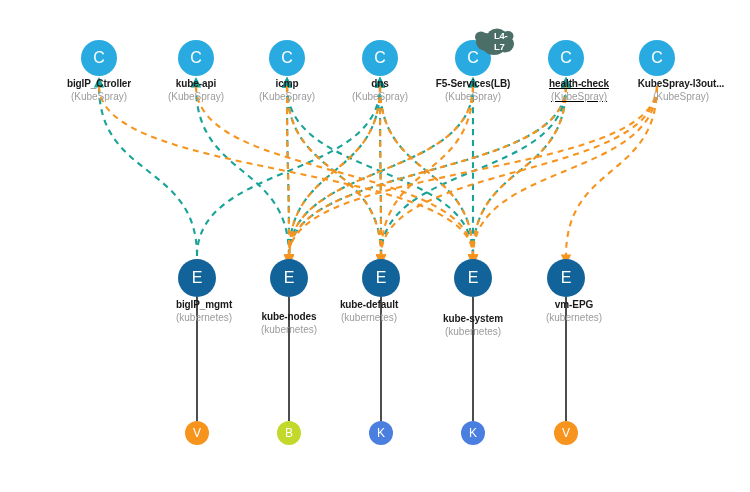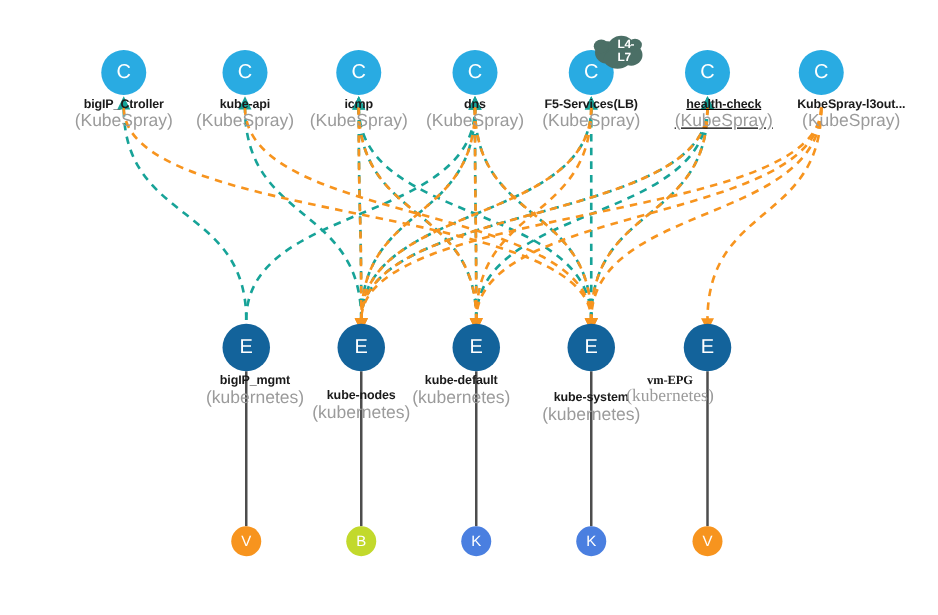--- a/index.html
+++ b/index.html
@@ -71,21 +71,21 @@
   .label .name {
     display: block;
     font-size: 10px;
     font-weight: bold;
     color: #1a1a1a;
     letter-spacing: -0.1px;
     line-height: 13px;
   }
   .label .sub {
     display: block;
-    font-size: 14px;
+    font-size: 10px;
     font-weight: 400;
     color: #9b9b9b;
     line-height: 13px;
   }
 
   .badge {
     position: absolute;
     transform: translate(-50%, -50%);
     z-index: 7;
     width: 44px;
@@ -251,21 +251,21 @@
       <div class="label" style="left: 369px; top: 298px;">
         <span class="name">kube-default</span>
         <span class="sub">(kubernetes)</span>
       </div>
       <div class="node node-e" title="kube-system" style="left: 473px; top: 278px;">E</div>
       <div class="label" style="left: 473px; top: 312px;">
         <span class="name">kube-system</span>
         <span class="sub">(kubernetes)</span>
       </div>
       <div class="node node-e" title="vm-EPG" style="left: 566px; top: 278px;">E</div>
-      <div class="label" style="left: 536px; top: 298px; font-family: Liberation Serif, serif;">
+      <div class="label" style="left: 574px; top: 298px;">
         <span class="name">vm-EPG</span>
         <span class="sub">(kubernetes)</span>
       </div>
       <div class="node node-leaf leaf-orange" style="left: 197px; top: 433px;">V</div>
       <div class="node node-leaf leaf-green" style="left: 289px; top: 433px;">B</div>
       <div class="node node-leaf leaf-blue" style="left: 381px; top: 433px;">K</div>
       <div class="node node-leaf leaf-blue" style="left: 473px; top: 433px;">K</div>
       <div class="node node-leaf leaf-orange" style="left: 566px; top: 433px;">V</div>
     </div>
 

